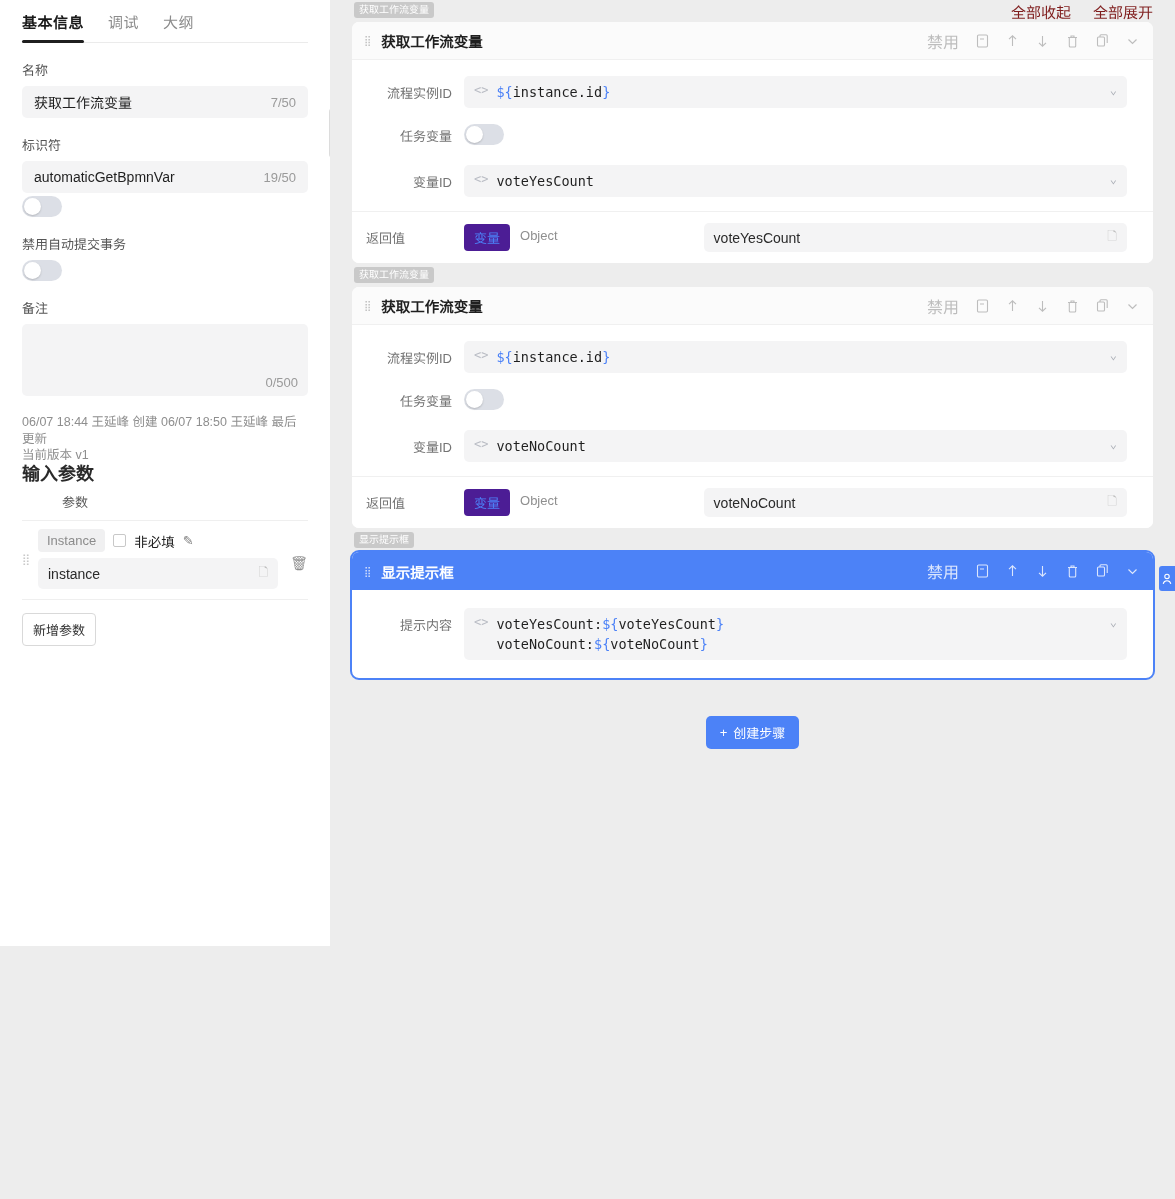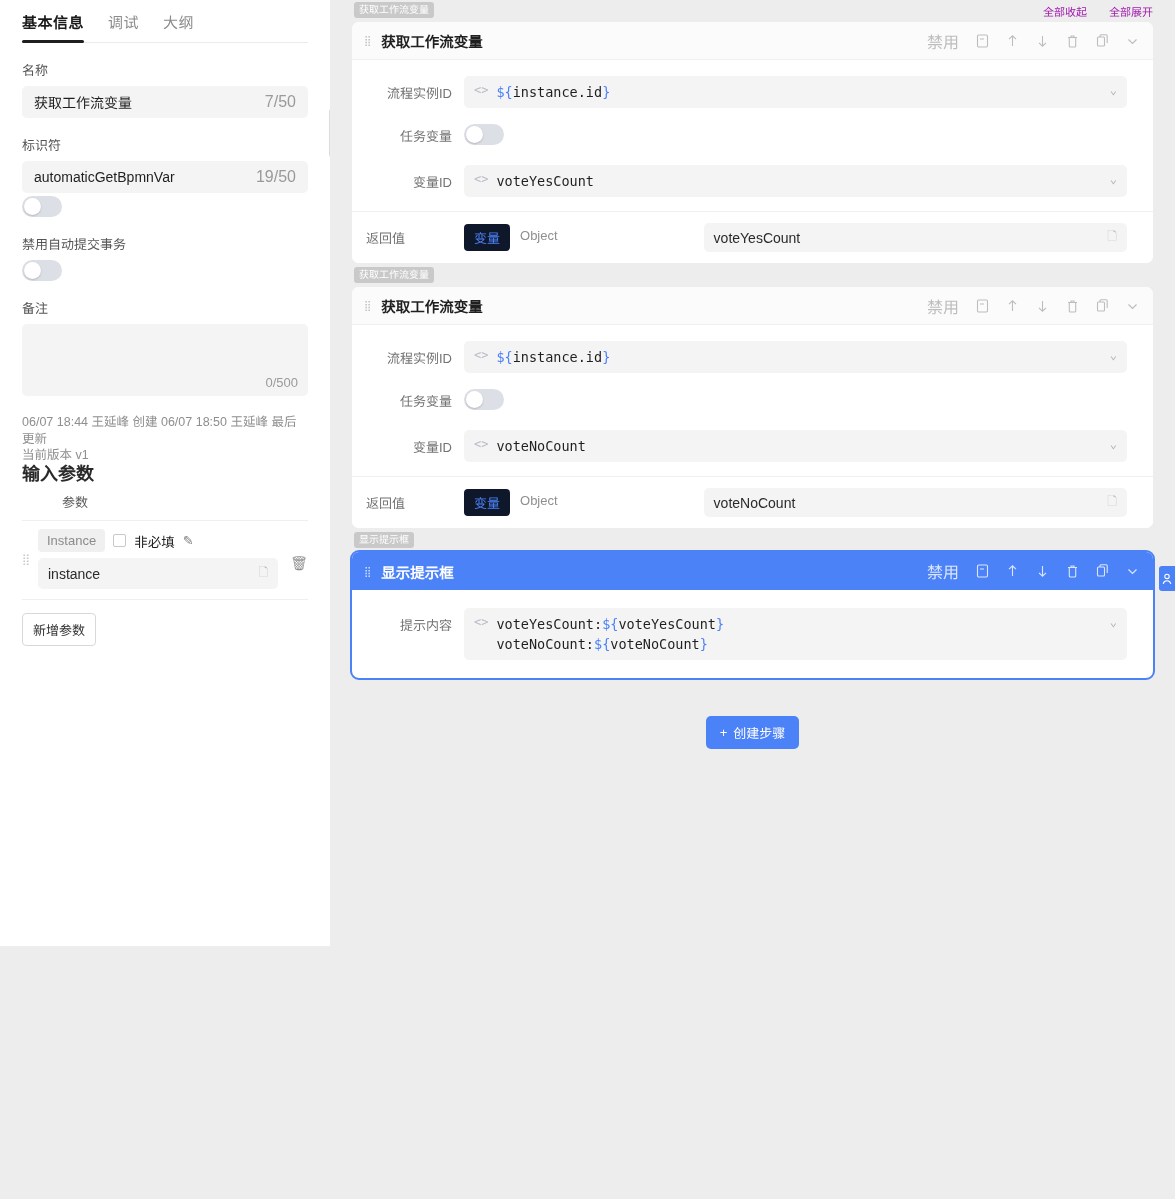--- a/index.html
+++ b/index.html
@@ -29,21 +29,21 @@
     content: ""; position: absolute; left: 0; right: 0; bottom: -1px;
     height: 3px; background: #1f1f1f; border-radius: 2px;
   }
   .field-label { font-size: 13px; color: #555; margin: 17px 0 7px 0; }
   .field-box {
     background: #f4f4f5; border-radius: 5px; height: 32px;
     display: flex; align-items: center; padding: 0 12px;
     font-size: 14px; color: #1f1f1f;
   }
   .field-box .val { flex: 1; }
-  .field-box .count { color: #9a9a9a; font-size: 16px; }
+  .field-box .count { color: #9a9a9a; font-size: 13px; }
   .textarea-box {
     background: #f4f4f5; border-radius: 5px; height: 72px;
     position: relative; padding: 8px 12px; font-size: 14px;
   }
   .textarea-box .count {
     position: absolute; right: 10px; bottom: 6px; color: #9a9a9a; font-size: 13px;
   }
   .switch {
     width: 40px; height: 21px; border-radius: 11px; background: #dcdfe6;
     position: relative; cursor: pointer; margin-top: 3px;
@@ -93,21 +93,21 @@
     width: 0; height: 0; border-top: 4px solid transparent;
     border-bottom: 4px solid transparent; border-right: 4px solid #fff;
   }
 
   
   .main { flex: 1; height: 1199px; position: relative; background: #ededed; padding: 0 22px; }
   .main-top {
     height: 22px; display: flex; align-items: center; justify-content: flex-end;
     gap: 22px; padding-right: 0;
   }
-  .top-link { font-size: 11px; color: #a21caf; cursor: pointer; }
+  .top-link { font-size: 15px; color: #7f1d1d; cursor: pointer; }
 
   .card-wrap { position: relative; margin-bottom: 4px; }
   .tag-badge {
     position: absolute; top: -20px; left: 2px;
     background: #c9c9c9; color: #ffffff; font-size: 10px;
     padding: 2px 5px; border-radius: 3px; white-space: nowrap; line-height: 12px;
   }
   .card { background: #ffffff; border-radius: 7px; overflow: hidden; }
   .card.selected { outline: 2px solid #4c82f7; }
 
@@ -149,21 +149,21 @@
   .card-foot {
     border-top: 1px solid #f0f0f0; display: flex; align-items: center;
     padding: 11px 26px 11px 14px; background: #fff;
   }
   .foot-label { font-size: 13px; color: #737373; flex: 0 0 98px; text-align: left; padding-right: 12px; }
   .seg { display: flex; gap: 0; }
   .seg-item {
     font-size: 13px; padding: 4px 10px; border-radius: 4px;
     color: #8f8f8f; cursor: pointer;
   }
-  .seg-item.on { background: #0f172a; color: #4c82f7; }
+  .seg-item.on { background: #4c1d95; color: #4c82f7; }
   .ret-input {
     flex: 1; background: #f4f4f5; border-radius: 5px; height: 29px;
     display: flex; align-items: center; padding: 0 10px; margin-left: 136px;
     font-size: 14px; color: #2a2a2a;
   }
   .ret-input .val { flex: 1; }
   .doc-mini { color: #c0c0c0; font-size: 12px; }
 
   .side-tab {
     position: absolute; right: 0px; top: 566px;

